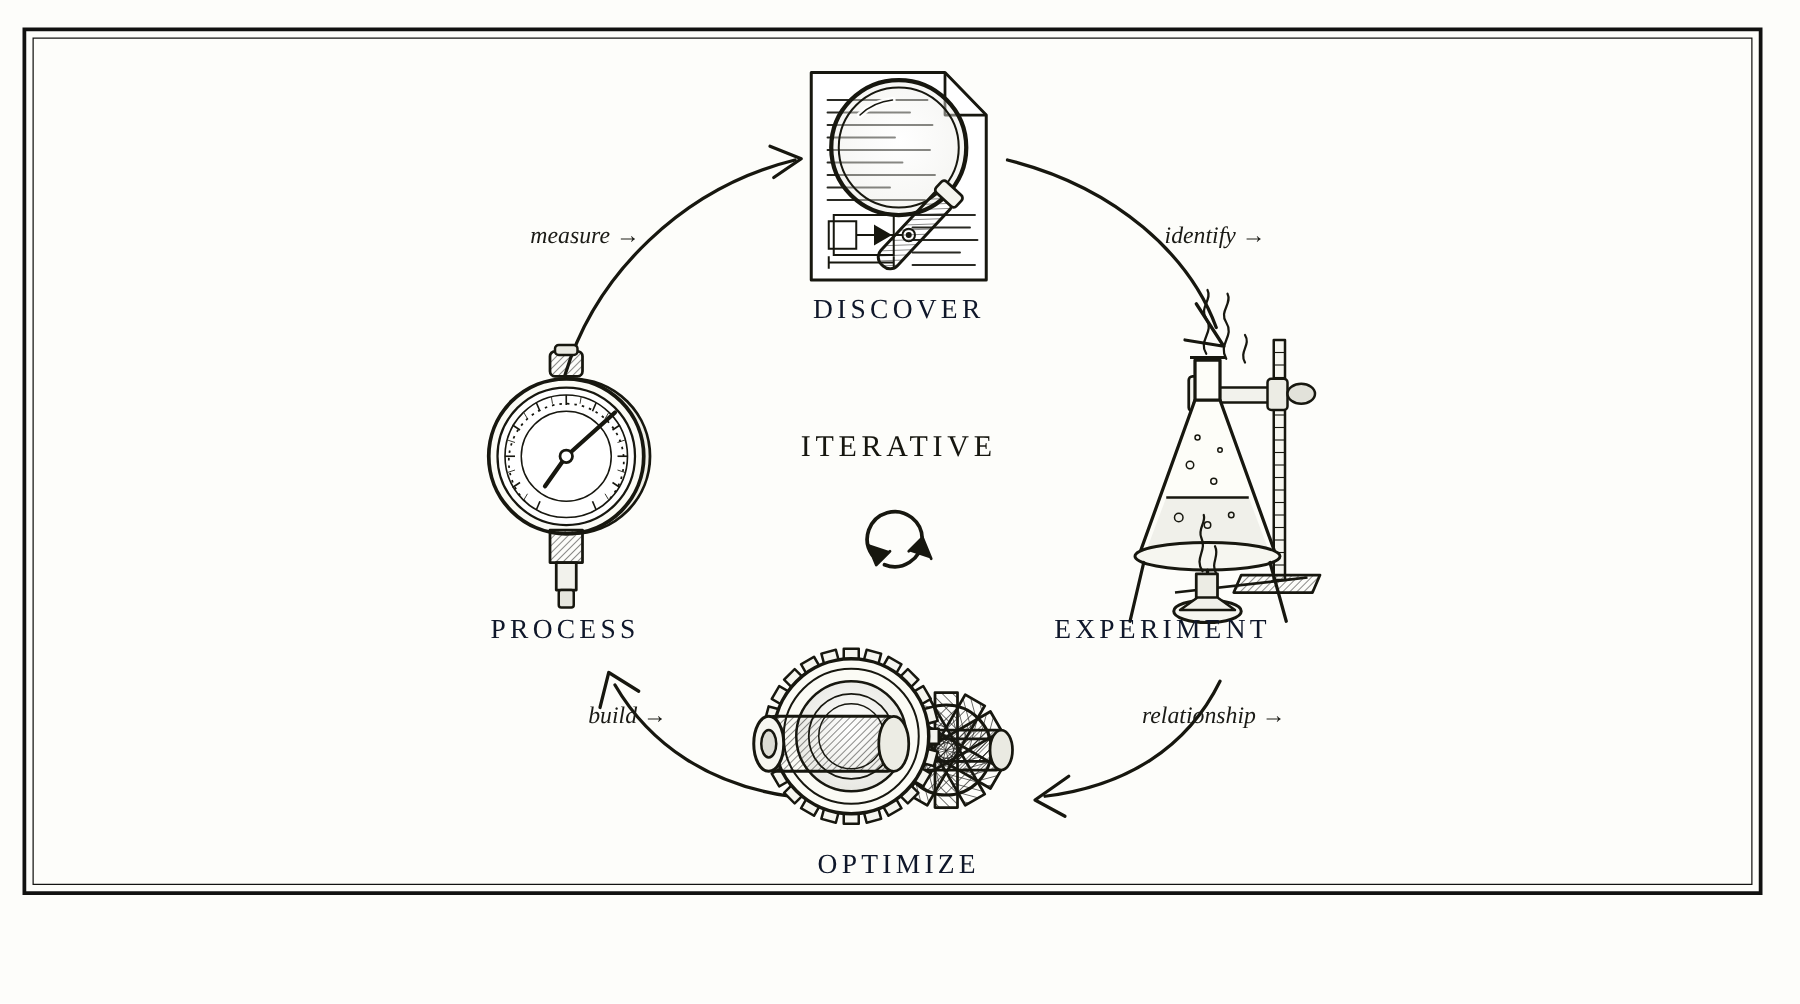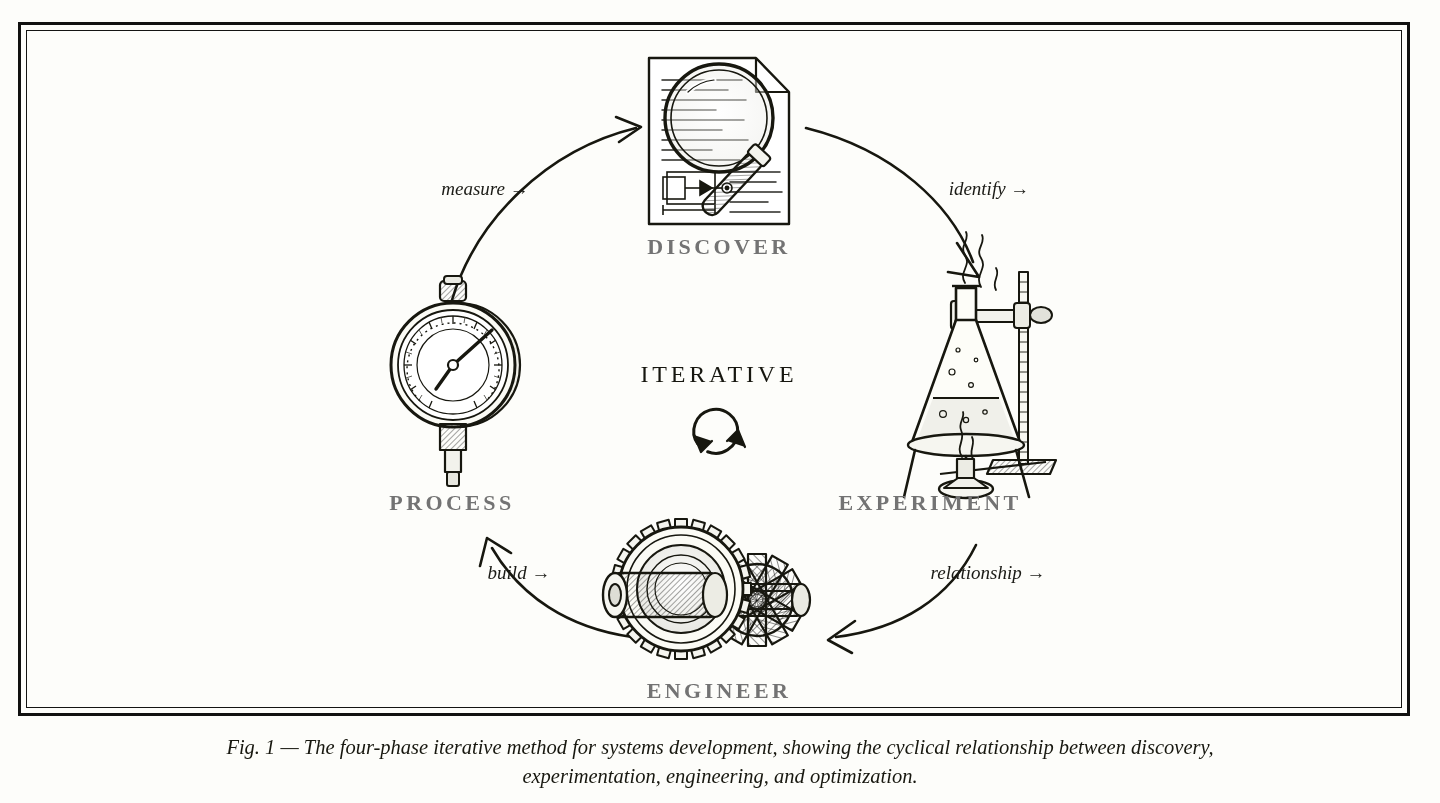--- a/index.html
+++ b/index.html
@@ -51,49 +51,46 @@
     width: 1440px;
     height: 803px;
   }
 
   
   .node-label {
     position: absolute;
     font-family: "Liberation Serif", "DejaVu Serif", serif;
     font-size: 22px;
     letter-spacing: 3.4px;
-    color: #737373;
+    color: #0f172a;
     white-space: nowrap;
     text-align: center;
     transform: translateX(-50%);
-    font-weight: bold;
   }
   .edge-label {
     position: absolute;
     font-family: "Liberation Serif", "DejaVu Serif", serif;
     font-style: italic;
     font-size: 19px;
     color: #1b1b16;
     white-space: nowrap;
     transform: translateX(-50%);
-    margin-left: 17px;
   }
   .center-title {
     position: absolute;
     left: 719px;
     top: 343px;
     transform: translateX(-50%);
     text-align: center;
     font-family: "Liberation Serif", "DejaVu Serif", serif;
     font-size: 24px;
     letter-spacing: 3.8px;
     line-height: 31px;
     color: #16160f;
     white-space: nowrap;
-    margin-top: 16px;
   }
   .caption {
     position: absolute;
     left: 720px;
     top: 733px;
     width: 1000px;
     transform: translateX(-50%);
     text-align: center;
     font-family: "Liberation Serif", "DejaVu Serif", serif;
     font-style: italic;
@@ -380,30 +377,26 @@
       <circle cx="453" cy="365" r="5" fill="#ffffff" stroke="#17170f" stroke-width="2.2"></circle>
 
       <rect x="440" y="424" width="26" height="26" fill="url(#hatch-fine)" stroke="#17170f" stroke-width="2.2"></rect>
       <rect x="445" y="450" width="16" height="22" fill="#f2f2ec" stroke="#17170f" stroke-width="2.2"></rect>
       <rect x="447" y="472" width="12" height="14" rx="2" fill="#e6e6de" stroke="#17170f" stroke-width="2"></rect>
     </g>
   </svg>
 
   <div class="node-label" style="left:719px; top:234px;">DISCOVER</div>
   <div class="node-label" style="left:930px; top:490px;text-align:center;">EXPERIMENT</div>
-  <div class="node-label" style="left:719px; top:678px;">ENGINEER</div>
+  <div class="node-label" style="left:719px; top:678px;">OPTIMIZE</div>
   <div class="node-label" style="left:452px; top:490px;">PROCESS</div>
 
   <div class="edge-label" style="left:468px; top:178px;">measure →</div>
   <div class="edge-label" style="left:972px; top:178px;text-align:right;">identify →</div>
   <div class="edge-label" style="left:971px; top:562px;">relationship →</div>
   <div class="edge-label" style="left:502px; top:562px;">build →</div>
 
   <div class="center-title">
     <div>ITERATIVE</div>
   </div>
 
-  <div class="caption">
-    <span>Fig. 1 — The four-phase iterative method for systems development, showing the cyclical relationship</span>
-    <span>between discovery, experimentation, engineering, and optimization.</span>
-  </div>
 
 </div>
 
 </body></html>

